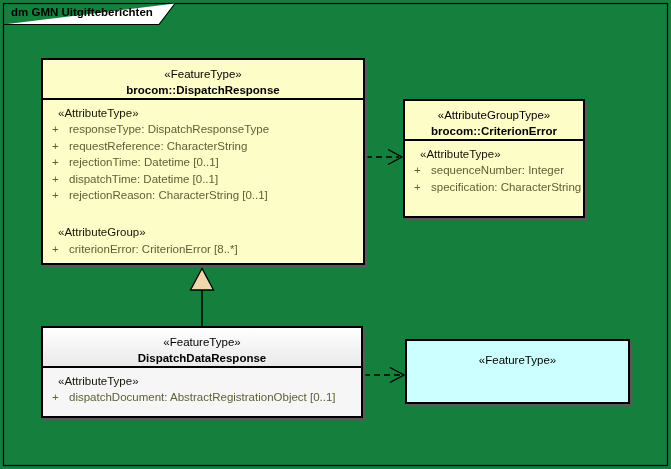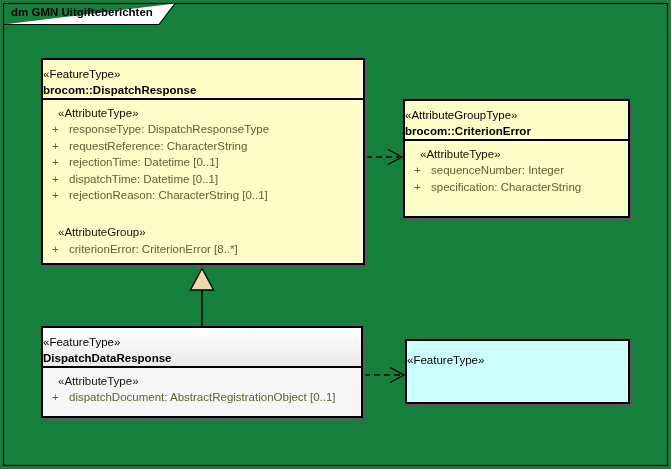--- a/index.html
+++ b/index.html
@@ -27,21 +27,21 @@
     border: 2px solid #000;
     box-shadow: 2.5px 2.5px 0 #595959;
     display: flex;
     flex-direction: column;
     font-size: 11.5px;
   }
   .cb-yellow { background: #FDFDC8; }
   .cb-gray   { background: #F6F6F6; }
   .cb-cyan   { background: #CCFFFF; }
   .cb-header {
-    text-align: left;
+    text-align: center;
     padding-top: 6px;
     border-bottom: 2px solid #000;
     line-height: 16px;
     flex: 0 0 auto;
   }
   .cb-header.no-divider { border-bottom: none; }
   .cb-gray .cb-header { background: linear-gradient(180deg, #ffffff 0%, #e9e9e9 100%); }
   .stereotype { color: #000; }
   .class-name { font-weight: bold; color: #000; }
   .class-name.abstract { font-style: italic; }
@@ -124,21 +124,21 @@
         <span class="atext">rejectionReason: CharacterString [0..1]</span>
       </div>
       <div class="comp-label gap">«AttributeGroup»</div>
       <div class="attr-row">
         <span class="vis">+</span>
         <span class="atext">criterionError: CriterionError [8..*]</span>
       </div>
     </div>
   </div>
 
-  <div class="class-box cb-yellow" style="left:403px; top:99px; width:227px; height:119px;">
+  <div class="class-box cb-yellow" style="left:403px; top:99px; width:182px; height:119px;">
     <div class="cb-header">
       <div class="stereotype">«AttributeGroupType»</div>
       <div class="class-name">brocom::CriterionError</div>
     </div>
     <div class="cb-attrs">
       <div class="comp-label">«AttributeType»</div>
       <div class="attr-row">
         <span class="vis">+</span>
         <span class="atext">sequenceNumber: Integer</span>
       </div>

